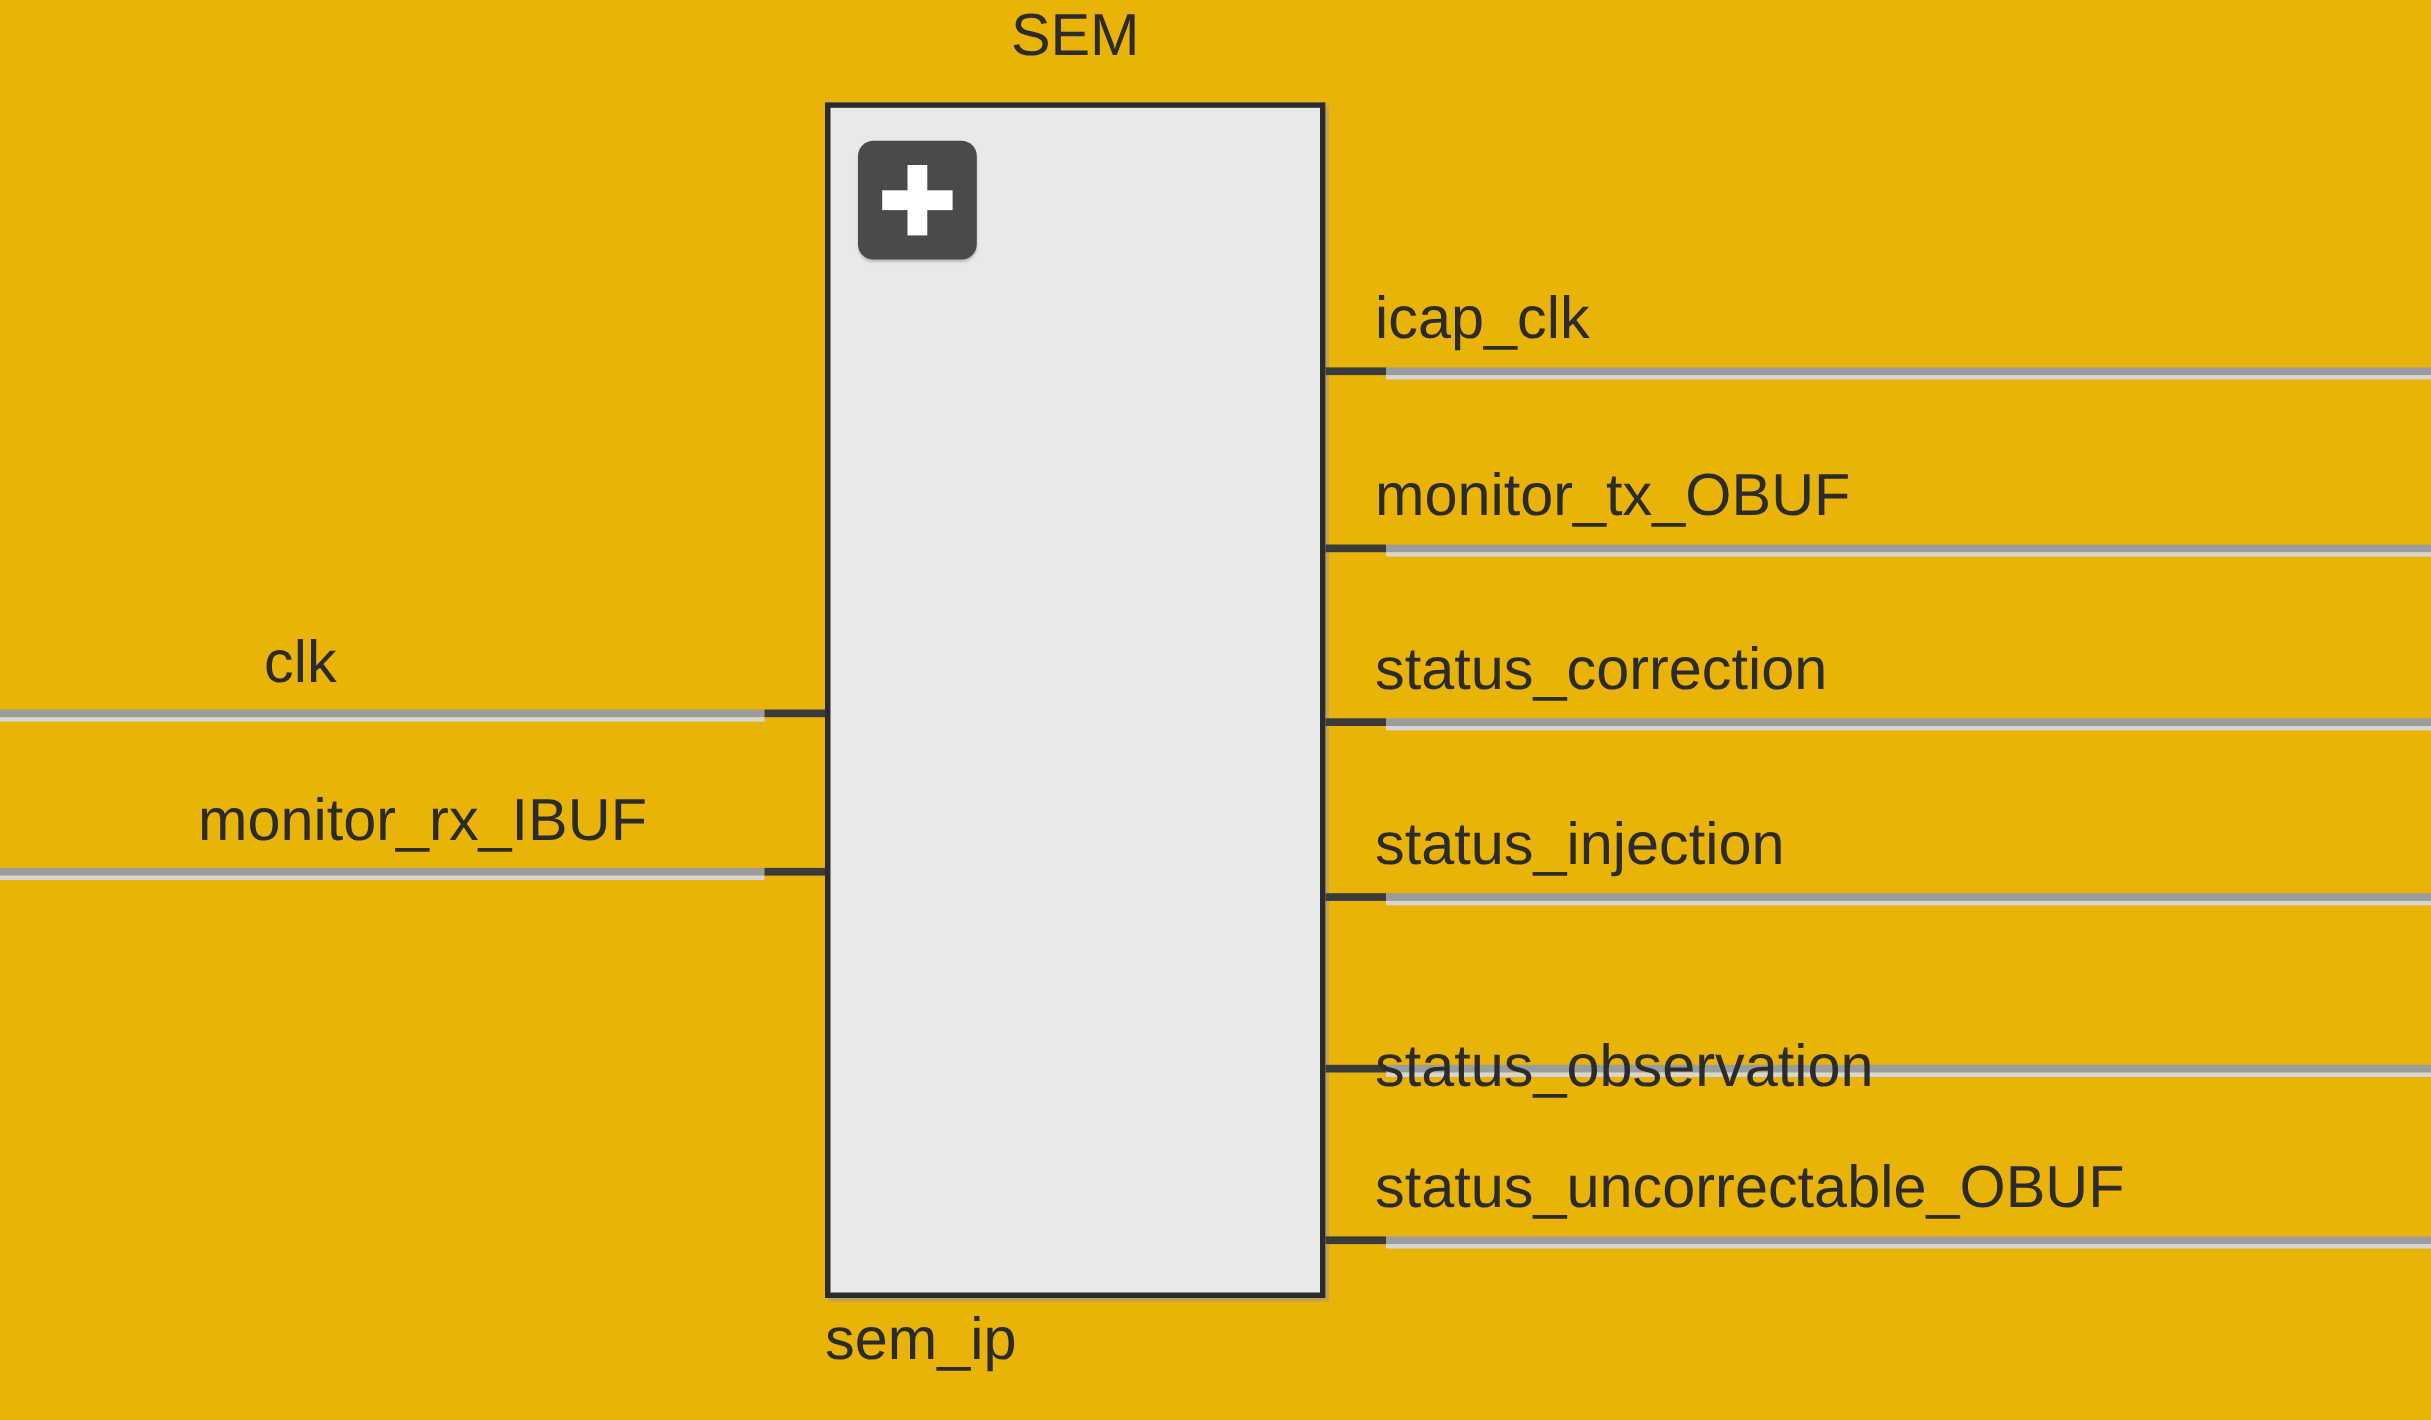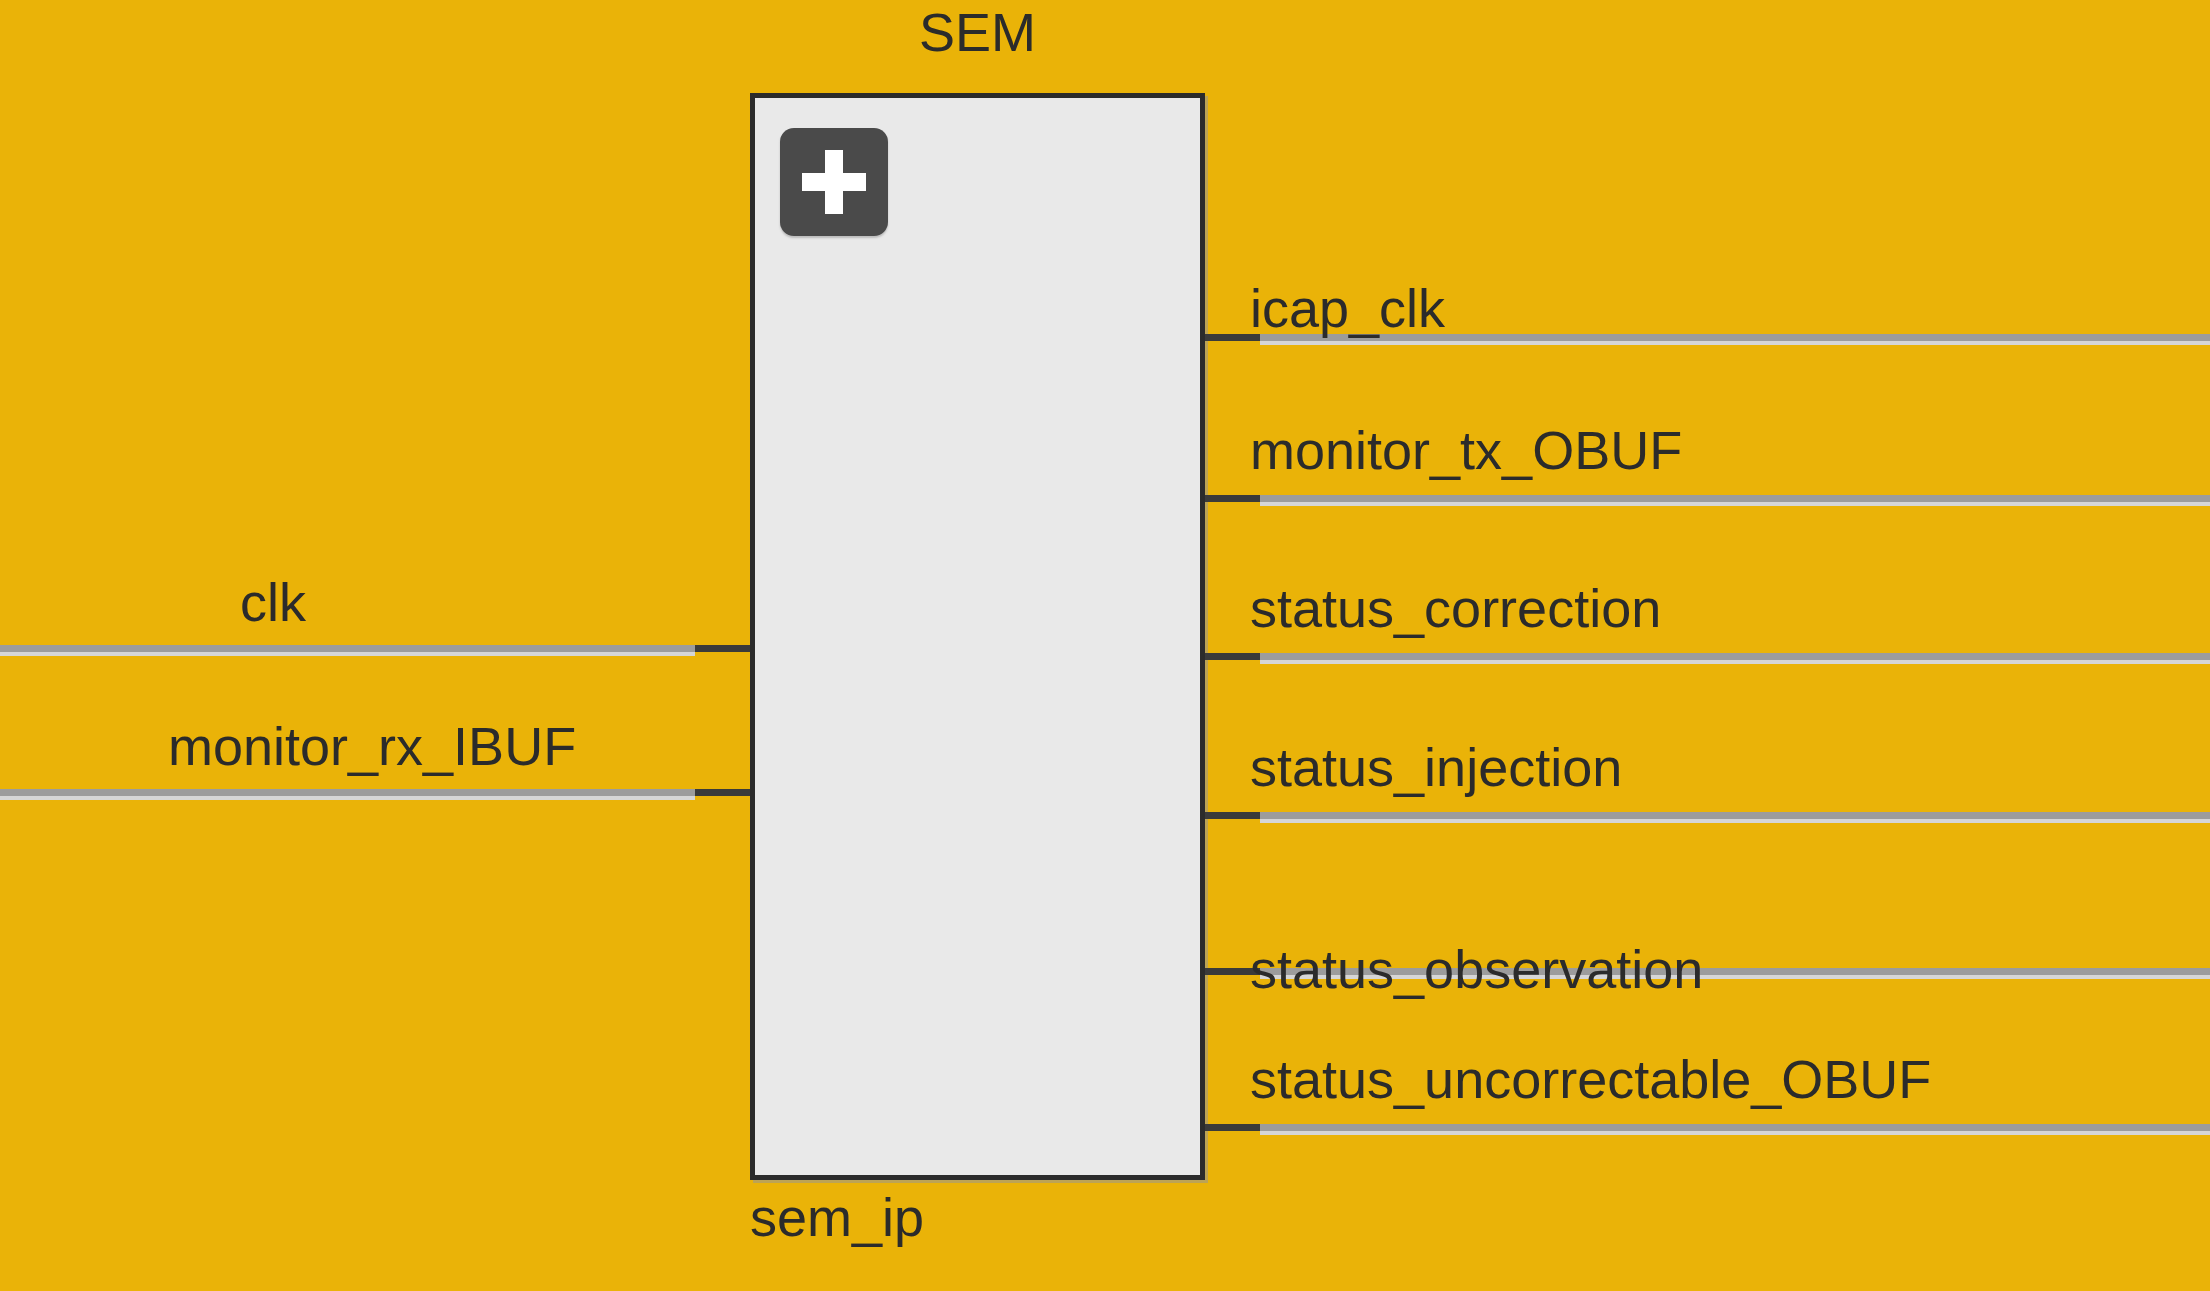--- a/index.html
+++ b/index.html
@@ -146,28 +146,28 @@
     <span class="run-shadow" style="left:0px; width:695px;"></span>
     <span class="stub" style="left:695px; width:55px;"></span>
   </div>
   <div class="port-label left" style="left:240px; top:575px; width:480px;">clk</div>
 
   <div class="wire" style="left:0px; top:789px; width:750px;">
     <span class="run" style="left:0px; width:695px;"></span>
     <span class="run-shadow" style="left:0px; width:695px;"></span>
     <span class="stub" style="left:695px; width:55px;"></span>
   </div>
-  <div class="port-label left" style="left:168px; top:719px; width:540px;">monitor_rx_IBUF</div>
+  <div class="port-label left" style="left:180px; top:719px; width:540px;">monitor_rx_IBUF</div>
 
   <div class="wire" style="left:1205px; top:334px; width:1005px;">
     <span class="stub" style="left:0px; width:55px;"></span>
     <span class="run" style="left:55px; width:950px;"></span>
     <span class="run-shadow" style="left:55px; width:950px;"></span>
   </div>
-  <div class="port-label right" style="left:1250px; top:262px;margin-top:19px;">icap_clk</div>
+  <div class="port-label right" style="left:1250px; top:262px;">icap_clk</div>
 
   <div class="wire" style="left:1205px; top:495px; width:1005px;">
     <span class="stub" style="left:0px; width:55px;"></span>
     <span class="run" style="left:55px; width:950px;"></span>
     <span class="run-shadow" style="left:55px; width:950px;"></span>
   </div>
   <div class="port-label right" style="left:1250px; top:423px;">monitor_tx_OBUF</div>
 
   <div class="wire" style="left:1205px; top:653px; width:1005px;">
     <span class="stub" style="left:0px; width:55px;"></span>

